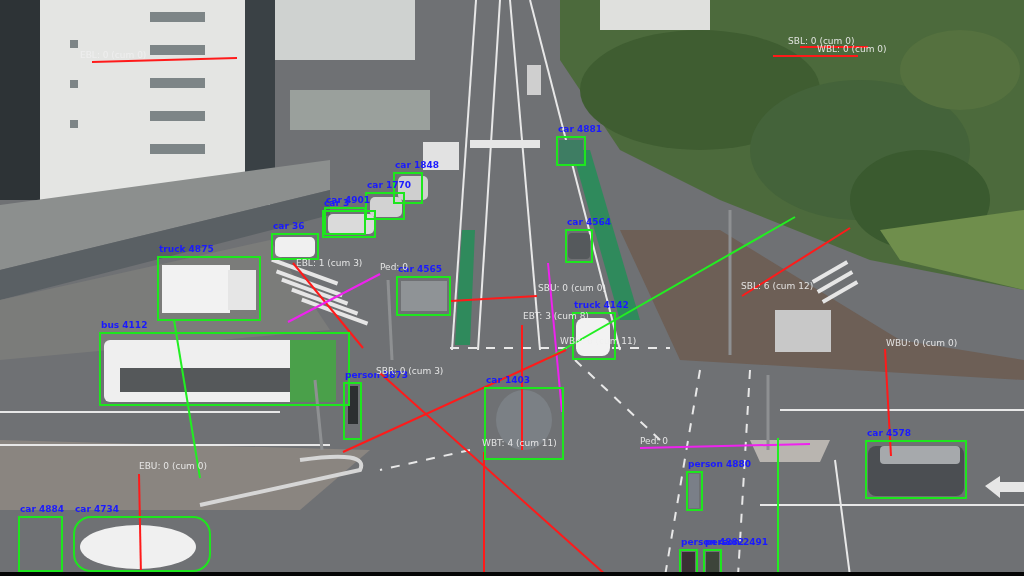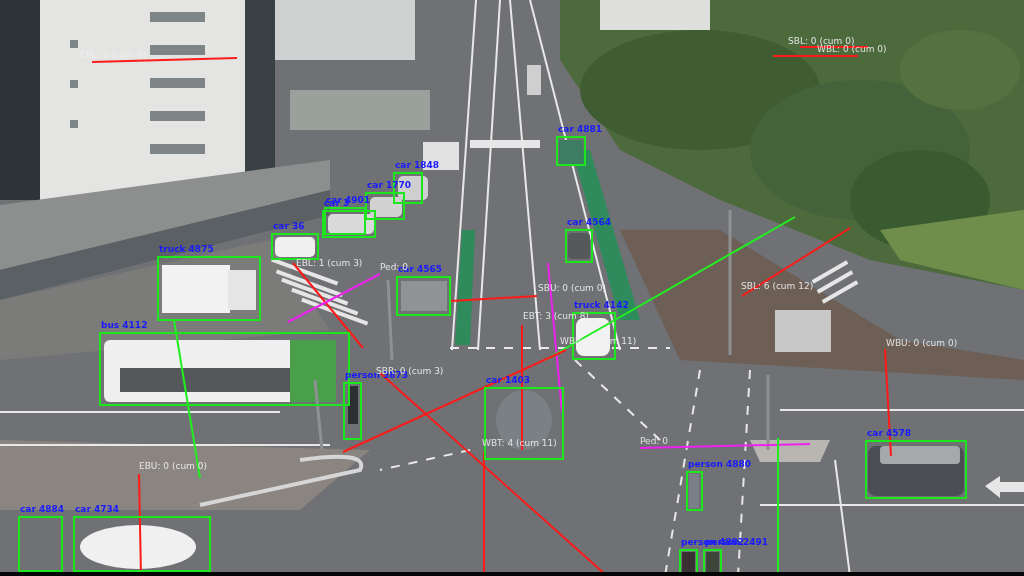--- a/index.html
+++ b/index.html
@@ -188,21 +188,21 @@
       </div>
       <div class="det" style="left: 686px; top: 471px; width: 17px; height: 40px; border-color: rgb(30, 230, 30);">
         <span class="det-label" style="color: rgb(26, 26, 255);">person 4880</span>
       </div>
       <div class="det" style="left: 865px; top: 440px; width: 102px; height: 59px; border-color: rgb(30, 230, 30);">
         <span class="det-label" style="color: rgb(26, 26, 255);">car 4578</span>
       </div>
       <div class="det" style="left: 18px; top: 516px; width: 45px; height: 56px; border-color: rgb(30, 230, 30);">
         <span class="det-label" style="color: rgb(26, 26, 255);">car 4884</span>
       </div>
-      <div class="det" style="left: 73px; top: 516px; width: 138px; height: 56px; border-color: rgb(30, 230, 30);">
+      <div class="det" style="left: 73px; top: 516px; width: 138px; height: 56px; border-color: rgb(30, 230, 30); border-radius: 18px;">
         <span class="det-label" style="color: rgb(26, 26, 255);">car 4734</span>
       </div>
       <div class="det" style="left: 679px; top: 549px; width: 19px; height: 42px; border-color: rgb(30, 230, 30);">
         <span class="det-label" style="color: rgb(26, 26, 255);">person 4882</span>
       </div>
       <div class="det" style="left: 703px; top: 549px; width: 19px; height: 26px; border-color: rgb(30, 230, 30);">
         <span class="det-label" style="color: rgb(26, 26, 255);">person 2491</span>
       </div>
     </div>
   <div id="counts">

